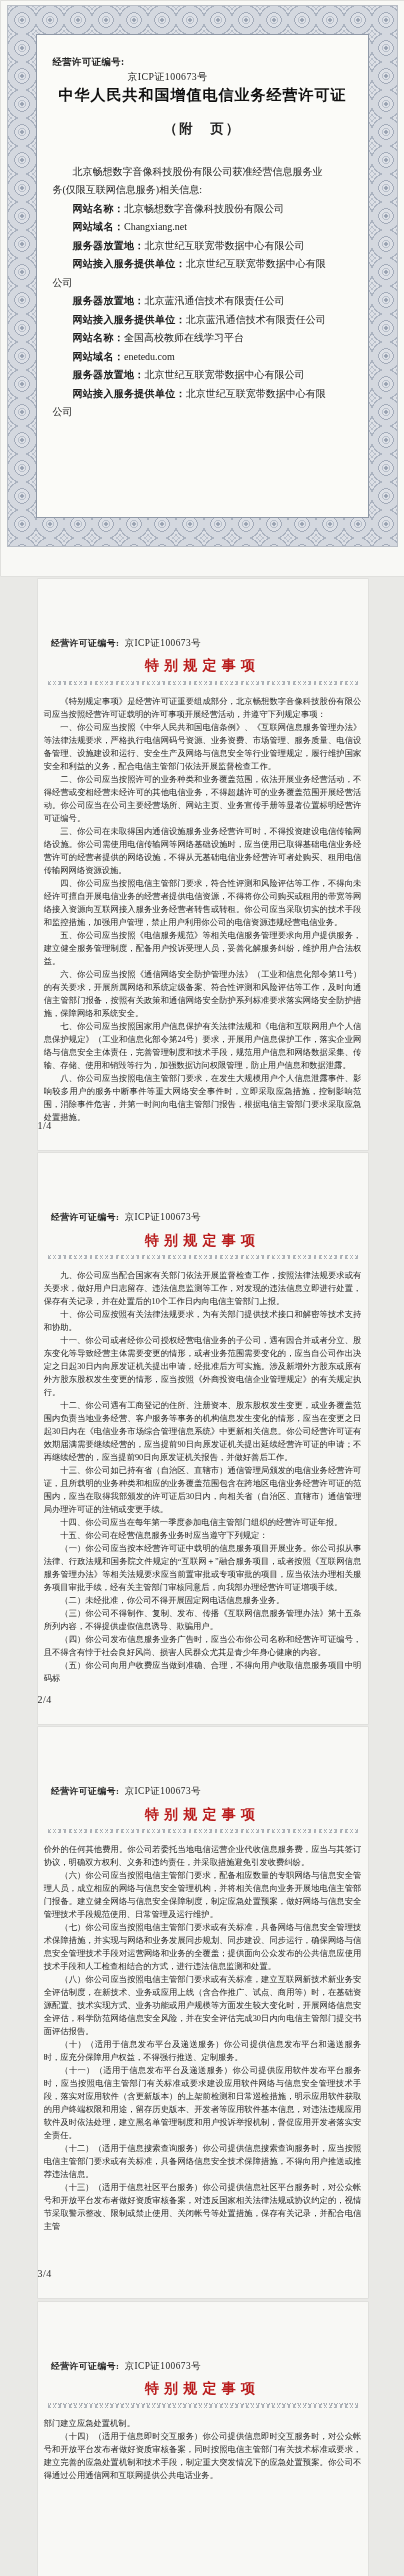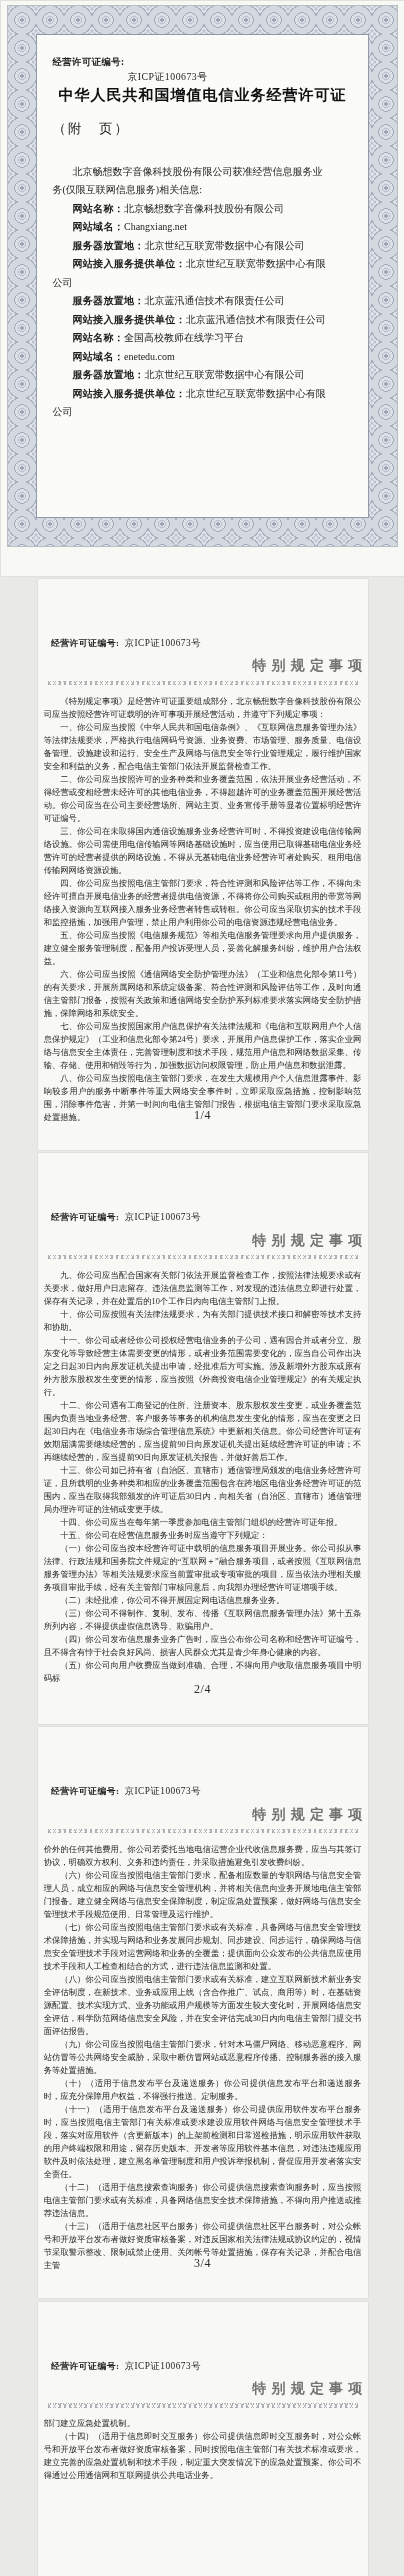--- a/index.html
+++ b/index.html
@@ -38,46 +38,46 @@
     border:0.5px solid #9099a7;
     padding:20.6px 15.5px 0 15.5px;
     box-sizing:border-box;
   }
   .cert-license-label{font-size:9.3px;font-weight:600;letter-spacing:0.5px;}
   .cert-license-value{font-size:9.8px;margin:2.1px 0 0 75px;letter-spacing:0.5px;}
   .cert-title{
     text-align:center;font-size:15px;font-weight:700;color:#101010;
     margin-top:2px;letter-spacing:1px;
   }
-  .cert-sub{font-size:13.4px;font-weight:400;margin-top:15px;letter-spacing:2.1px;}
+  .cert-sub{text-align:center;font-size:13.4px;font-weight:700;margin-top:15px;letter-spacing:2.1px;}
   .cert-body{margin-top:25px;width:274px;font-size:10px;line-height:18.5px;color:#1c1c1c;}
   .cert-body p{margin:0;text-indent:2em;}
   .entry-label{letter-spacing:0.3px;font-weight:bold;}
 
   
   .phead{padding:58px 0 0 13.4px;font-size:8.8px;}
   .phead .lbl{font-weight:600;letter-spacing:0.5px;}
   .phead .val{font-size:9.3px;margin-left:3.1px;letter-spacing:0.5px;}
   .ptitle{
-    text-align:right;font-size:14px;font-weight:700;color:#737373;
+    text-align:center;font-size:14px;font-weight:700;color:#b91c1c;
     margin:7.2px 0 0 0;letter-spacing:5.2px;
   }
   .zigzag{
     width:310px;height:4.6px;margin:5.2px auto 0;
     background-image:
       repeating-linear-gradient(62deg, rgba(0,0,0,0) 0 1.5px, #a6abb2 1.5px 2.6px, rgba(0,0,0,0) 2.6px 4.6px),
       repeating-linear-gradient(-62deg, rgba(0,0,0,0) 0 1.5px, #9aa0a8 1.5px 2.6px, rgba(0,0,0,0) 2.6px 4.6px);
     opacity:.85;
   }
   .pbody{margin:9.3px 6.2px 0 6.2px;font-size:8.3px;line-height:13px;color:#1e1e1e;text-align:justify;}
   .pbody p{margin:0;text-indent:2em;}
   .pbody p.cont{text-indent:0;}
   .pageno{
-    position:absolute;top:529px;left:0;width:100%;
-    text-align:center;font-size:12px;color:#2a2a2a;letter-spacing:0.5px;
+    position:absolute;top:541px;left:0;width:100%;
+    font-size:10px;color:#2a2a2a;letter-spacing:0.5px;
   }
 </style>
 </head>
 <body>
 
 <section class="page first">
   <div class="cert">
     <div class="cert-inner">
       <div class="cert-license-label">经营许可证编号:</div>
       <div class="cert-license-value">京ICP证100673号</div>
@@ -153,21 +153,20 @@
         <span class="lbl">经营许可证编号:</span>
         <span class="val">京ICP证100673号</span>
       </div>
       <h2 class="ptitle">特别规定事项</h2>
       <div class="zigzag"></div>
       <div class="pbody">
         <p class="cont">价外的任何其他费用。你公司若委托当地电信运营企业代收信息服务费，应当与其签订协议，明确双方权利、义务和违约责任，并采取措施避免引发收费纠纷。</p>
         <p class="">（六）你公司应当按照电信主管部门要求，配备相应数量的专职网络与信息安全管理人员，成立相应的网络与信息安全管理机构，并将相关信息向业务开展地电信主管部门报备。建立健全网络与信息安全保障制度，制定应急处置预案，做好网络与信息安全管理技术手段规范使用、日常管理及运行维护。</p>
         <p class="">（七）你公司应当按照电信主管部门要求或有关标准，具备网络与信息安全管理技术保障措施，并实现与网络和业务发展同步规划、同步建设、同步运行，确保网络与信息安全管理技术手段对运营网络和业务的全覆盖；提供面向公众发布的公共信息应使用技术手段和人工检查相结合的方式，进行违法信息监测和处置。</p>
         <p class="">（八）你公司应当按照电信主管部门要求或有关标准，建立互联网新技术新业务安全评估制度，在新技术、业务或应用上线（含合作推广、试点、商用等）时，在基础资源配置、技术实现方式、业务功能或用户规模等方面发生较大变化时，开展网络信息安全评估，科学防范网络信息安全风险，并在安全评估完成30日内向电信主管部门提交书面评估报告。</p>
-        <p class="">（九）你公司应当按照电信主管部门要求，针对木马僵尸网络、移动恶意程序、网站仿冒等公共网络安全威胁，采取中断仿冒网站或恶意程序传播、控制服务器的接入服务等处置措施。</p>
         <p class="">（十）（适用于信息发布平台及递送服务）你公司提供信息发布平台和递送服务时，应充分保障用户权益，不得强行推送、定制服务。</p>
         <p class="">（十一）（适用于信息发布平台及递送服务）你公司提供应用软件发布平台服务时，应当按照电信主管部门有关标准或要求建设应用软件网络与信息安全管理技术手段，落实对应用软件（含更新版本）的上架前检测和日常巡检措施，明示应用软件获取的用户终端权限和用途，留存历史版本、开发者等应用软件基本信息，对违法违规应用软件及时依法处理，建立黑名单管理制度和用户投诉举报机制，督促应用开发者落实安全责任。</p>
         <p class="">（十二）（适用于信息搜索查询服务）你公司提供信息搜索查询服务时，应当按照电信主管部门要求或有关标准，具备网络信息安全技术保障措施，不得向用户推送或推荐违法信息。</p>
         <p class="">（十三）（适用于信息社区平台服务）你公司提供信息社区平台服务时，对公众帐号和开放平台发布者做好资质审核备案，对违反国家相关法律法规或协议约定的，视情节采取警示整改、限制或禁止使用、关闭帐号等处置措施，保存有关记录，并配合电信主管</p>
       </div>
       <div class="pageno">3/4</div>
     </section>
     <section class="page std">
       <div class="phead">
         <span class="lbl">经营许可证编号:</span>

